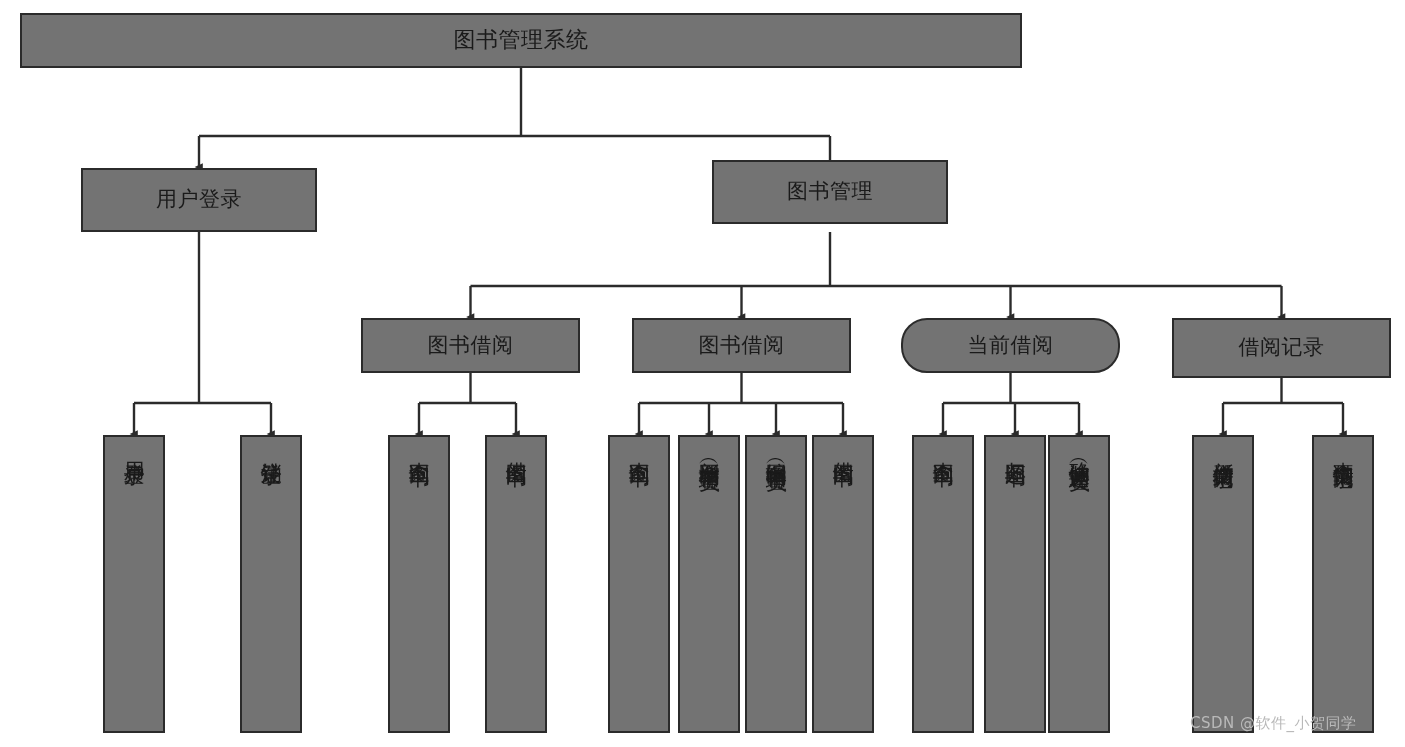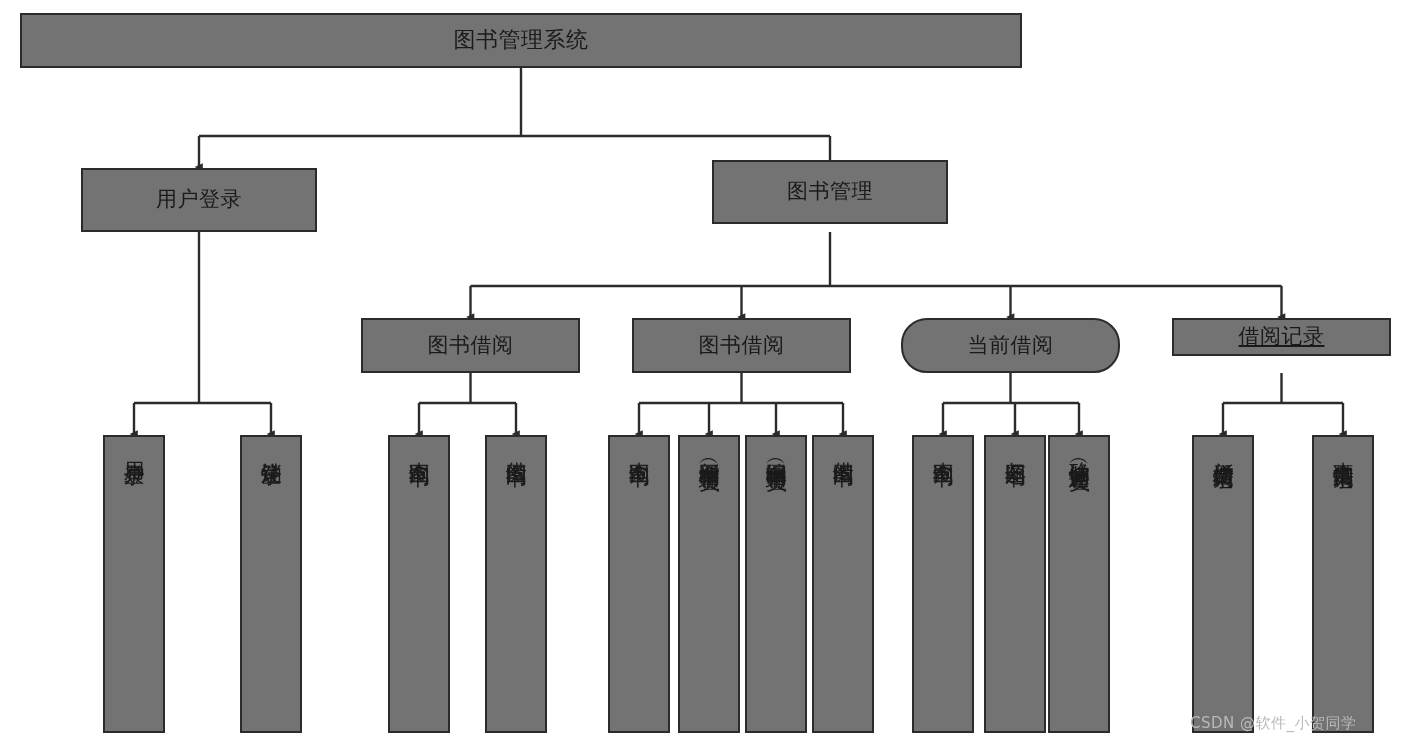--- a/index.html
+++ b/index.html
@@ -127,21 +127,21 @@
       </div>
       <div class="node horizontal" style="left: 361px; top: 318px; width: 219px; height: 55px;">
         <span class="label">图书借阅</span>
       </div>
       <div class="node horizontal" style="left: 632px; top: 318px; width: 219px; height: 55px;">
         <span class="label">图书借阅</span>
       </div>
       <div class="node horizontal" style="left: 901px; top: 318px; width: 219px; height: 55px; border-radius: 26px;">
         <span class="label">当前借阅</span>
       </div>
-      <div class="node horizontal" style="left: 1172px; top: 318px; width: 219px; height: 38px; text-decoration: underline;">
+      <div class="node horizontal" style="left: 1172px; top: 318px; width: 219px; height: 60px;">
         <span class="label">借阅记录</span>
       </div>
       <div class="node vertical" style="left: 103px; top: 435px; width: 62px; height: 298px;">
         <span class="label">用户登录</span>
       </div>
       <div class="node vertical" style="left: 240px; top: 435px; width: 62px; height: 298px;">
         <span class="label">注销登录</span>
       </div>
       <div class="node vertical" style="left: 388px; top: 435px; width: 62px; height: 298px;">
         <span class="label">查询图书</span>

